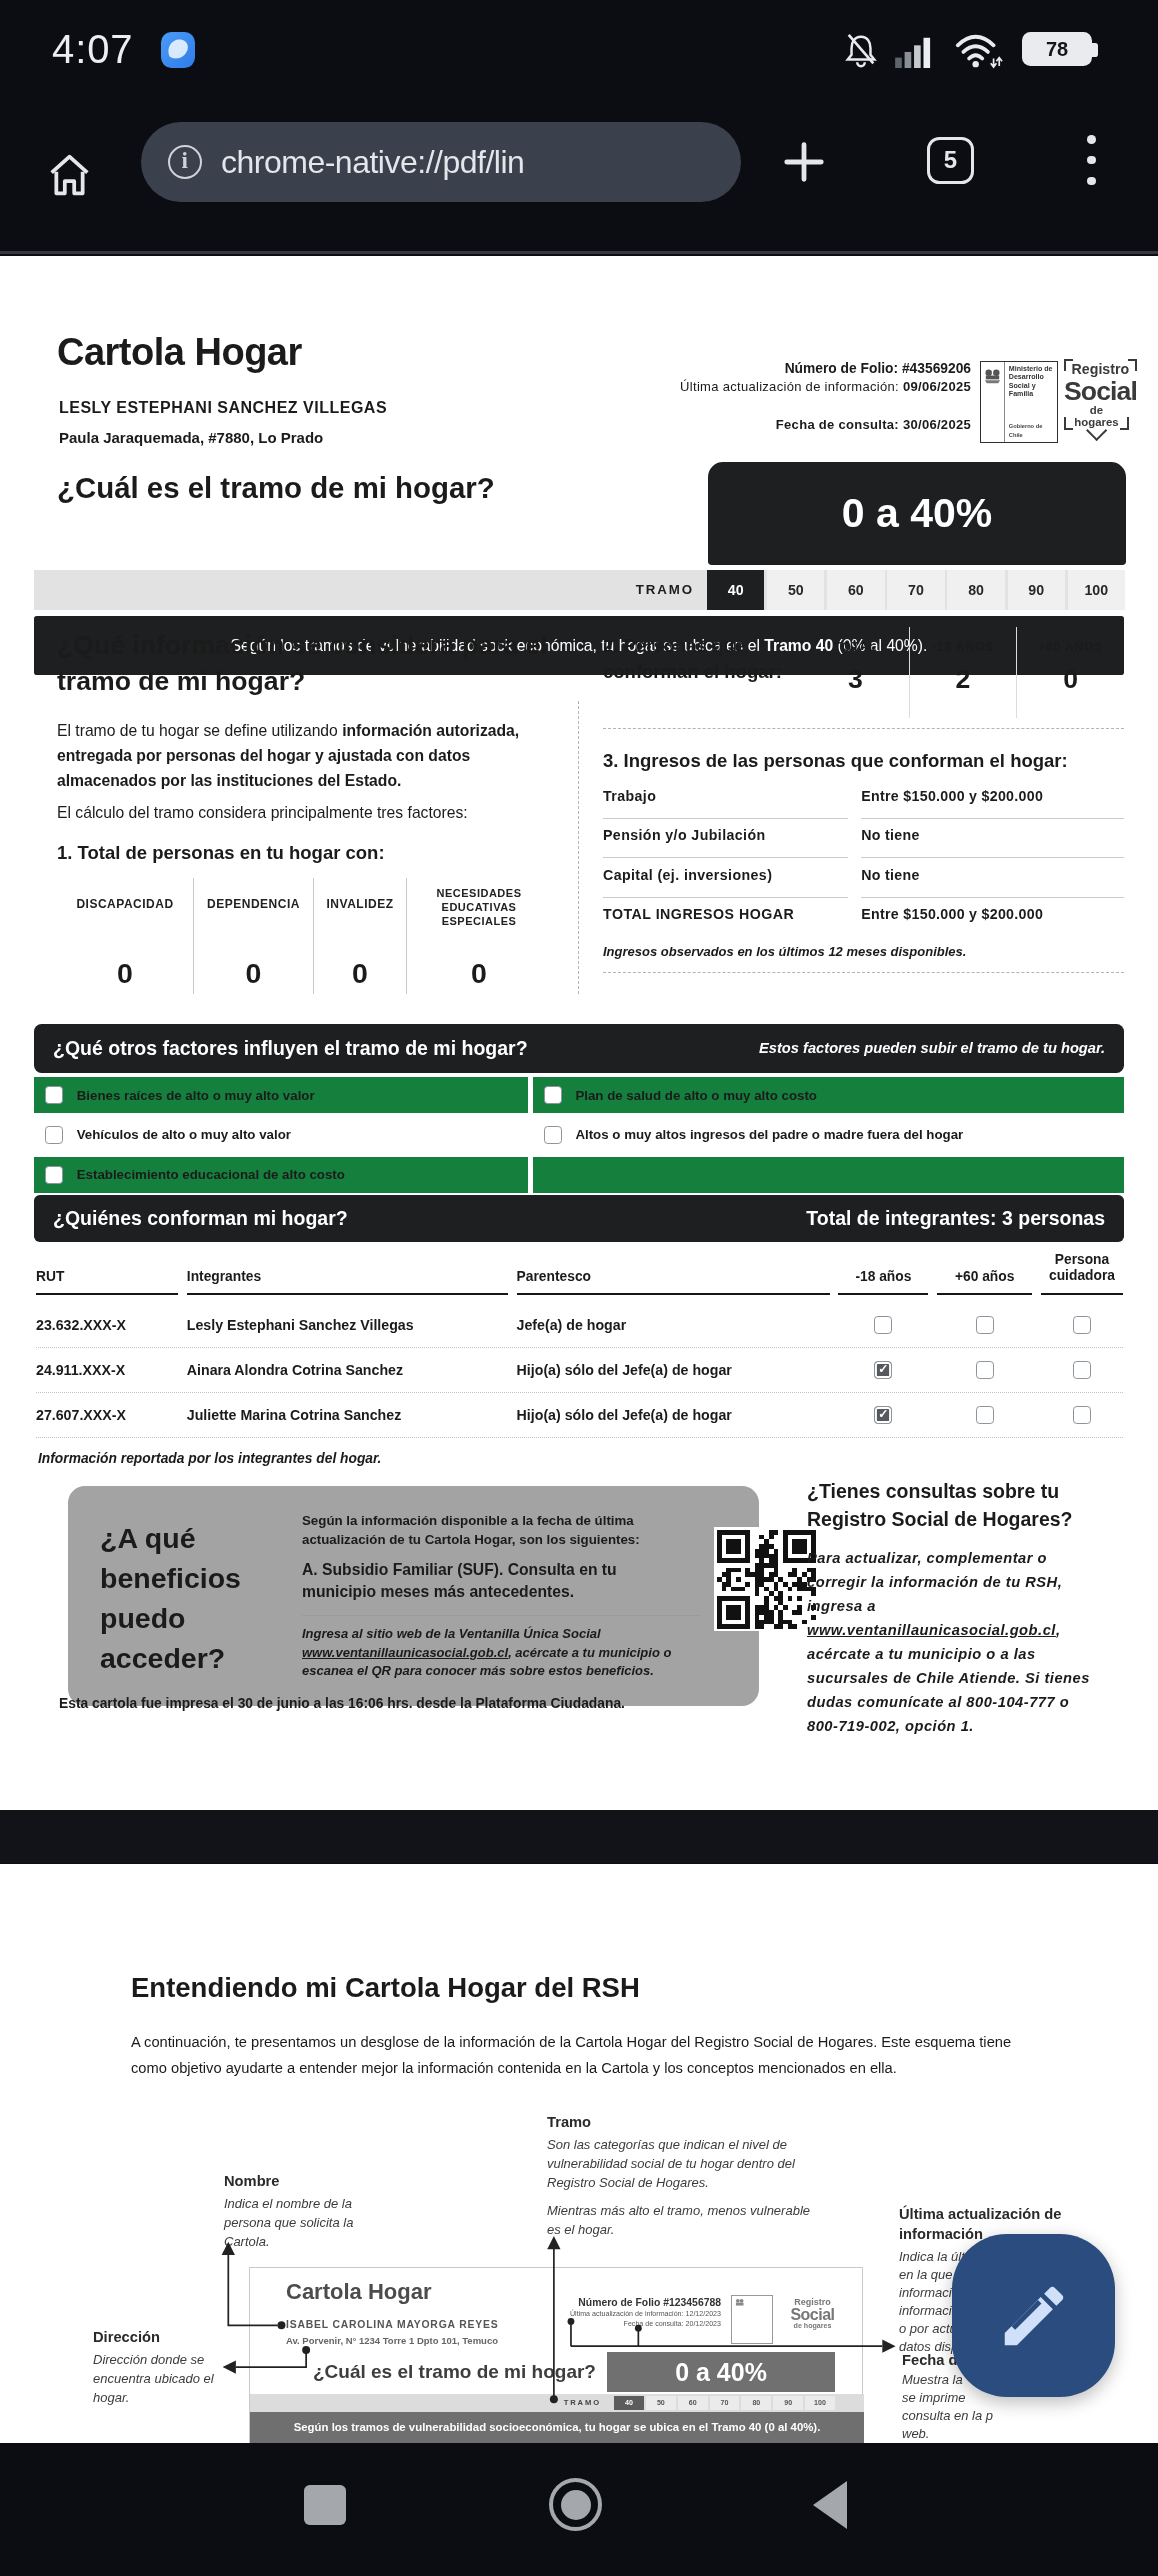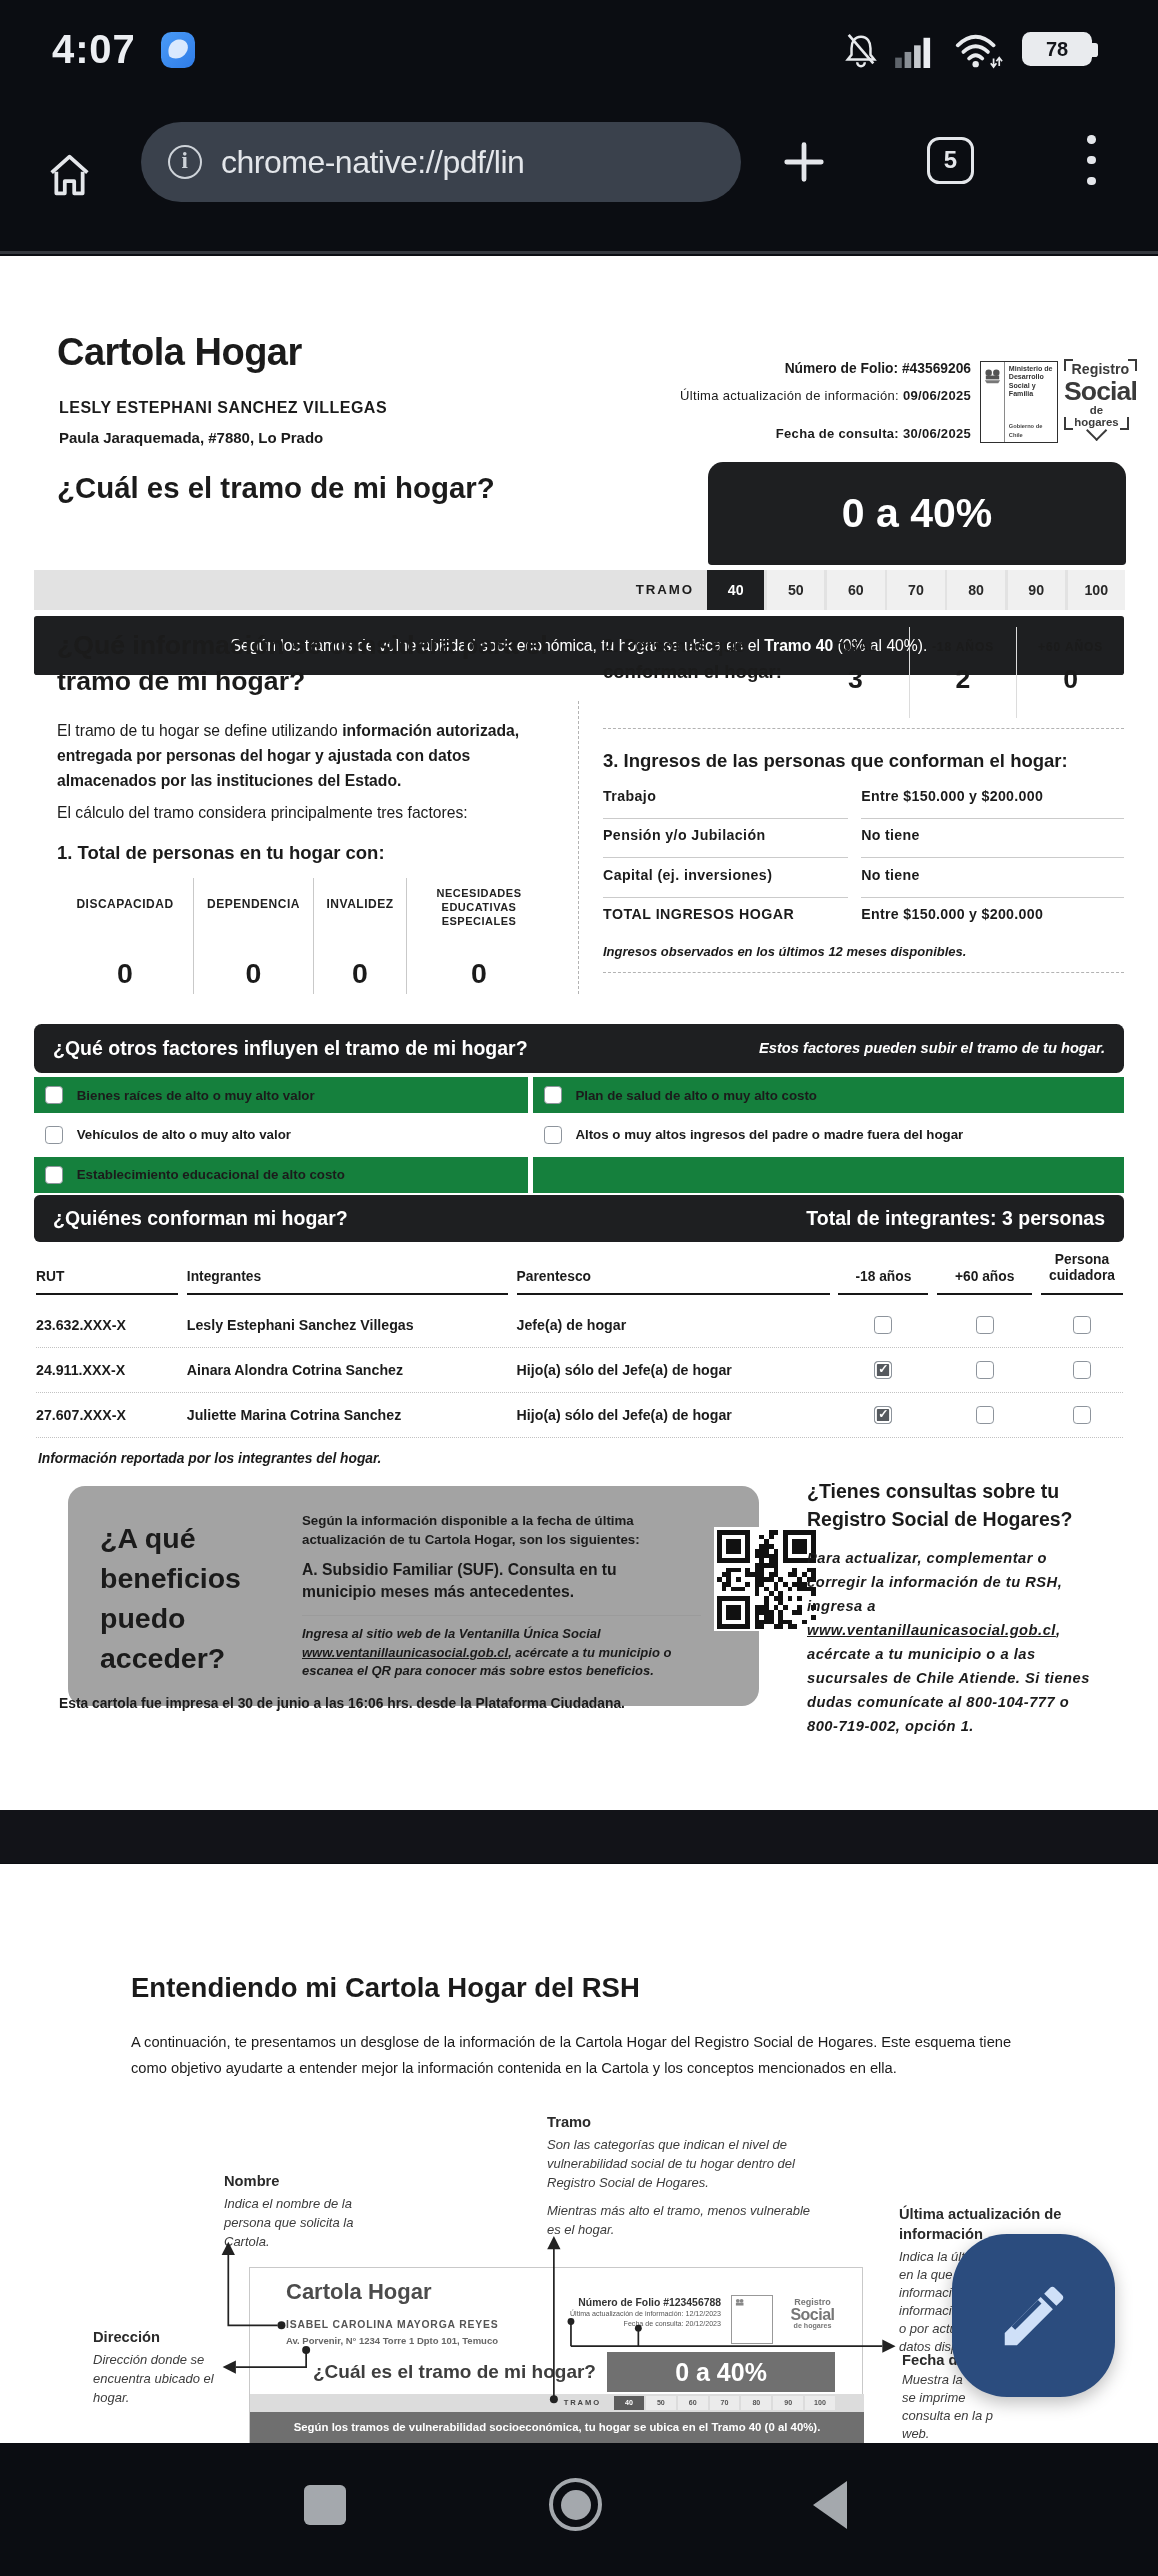--- a/index.html
+++ b/index.html
@@ -2,21 +2,21 @@
 <html style="font-size:15px"><head>
 <meta charset="utf-8">
 <style>
   html,body{margin:0;padding:0;background:#000;}
   .screen{position:relative;width:1159px;height:2576px;background:#0b0d12;overflow:hidden;
           font-family:"Liberation Sans",sans-serif;color:#1b1b1b;}
   .abs{position:absolute;}
   .page{position:absolute;left:0;width:1159px;background:#ffffff;}
 
   
-  .time{color:#eceef2;font-size:40px;font-weight:700;letter-spacing:0.9px;}
+  .time{color:#eceef2;font-size:40px;font-weight:400;letter-spacing:0.9px;}
   .msgicon{width:34px;height:36px;border-radius:10.4px;background:linear-gradient(135deg,#4a9bf7,#2f7ce8);}
   .batt{width:70px;height:34px;border-radius:8.5px;background:#e9ebee;color:#14161b;
         font-size:20px;font-weight:700;text-align:center;line-height:34px;}
   .battnub{width:5.7px;height:14.2px;background:#e9ebee;border-radius:0 2.8px 2.8px 0;}
 
   
   .pill{background:#3a414c;border-radius:40px;}
   .url{color:#e3e6ea;font-size:32px;letter-spacing:-0.5px;white-space:nowrap;line-height:80px;}
   .infoicon{width:34px;height:34px;border:2.8px solid #ced3d9;border-radius:50%;box-sizing:border-box;
             color:#ced3d9;font-size:23px;font-weight:700;text-align:center;line-height:28.5px;font-family:"Liberation Serif",serif;}
@@ -175,21 +175,21 @@
   </div>
   <div class="abs" style="left:0;top:251px;width:1159px;height:2.8px;background:#35383e;"></div>
 
   <div class="page" style="top:256px;height:1554px;"></div>
 
   <div class="abs" style="left:57px;top:331px;font-size:38px;font-weight:700;letter-spacing:-0.5px;">Cartola Hogar</div>
   <div class="abs" style="left:59px;top:399px;font-size:16px;font-weight:700;letter-spacing:0.5px;">LESLY ESTEPHANI SANCHEZ VILLEGAS</div>
   <div class="abs" style="left:59px;top:429px;font-size:15px;font-weight:600;">Paula Jaraquemada, #7880, Lo Prado</div>
 
   <div class="abs" style="left:627px;top:361px;width:344px;text-align:right;">
-    <div style="font-size:13.8px;font-weight:700;margin-bottom:12px;">
+    <div style="font-size:13.8px;font-weight:700;margin-bottom:3px;">
       <span>Número de Folio:</span>
       <span>#43569206</span>
     </div>
     <div style="font-size:13px;font-weight:400;margin-bottom:23px;letter-spacing:0.3px;">
       <span>Última actualización de información:</span>
       <b>09/06/2025</b>
     </div>
     <div style="font-size:13px;font-weight:600;letter-spacing:0.3px;">
       <span>Fecha de consulta:</span>
       <b>30/06/2025</b>

